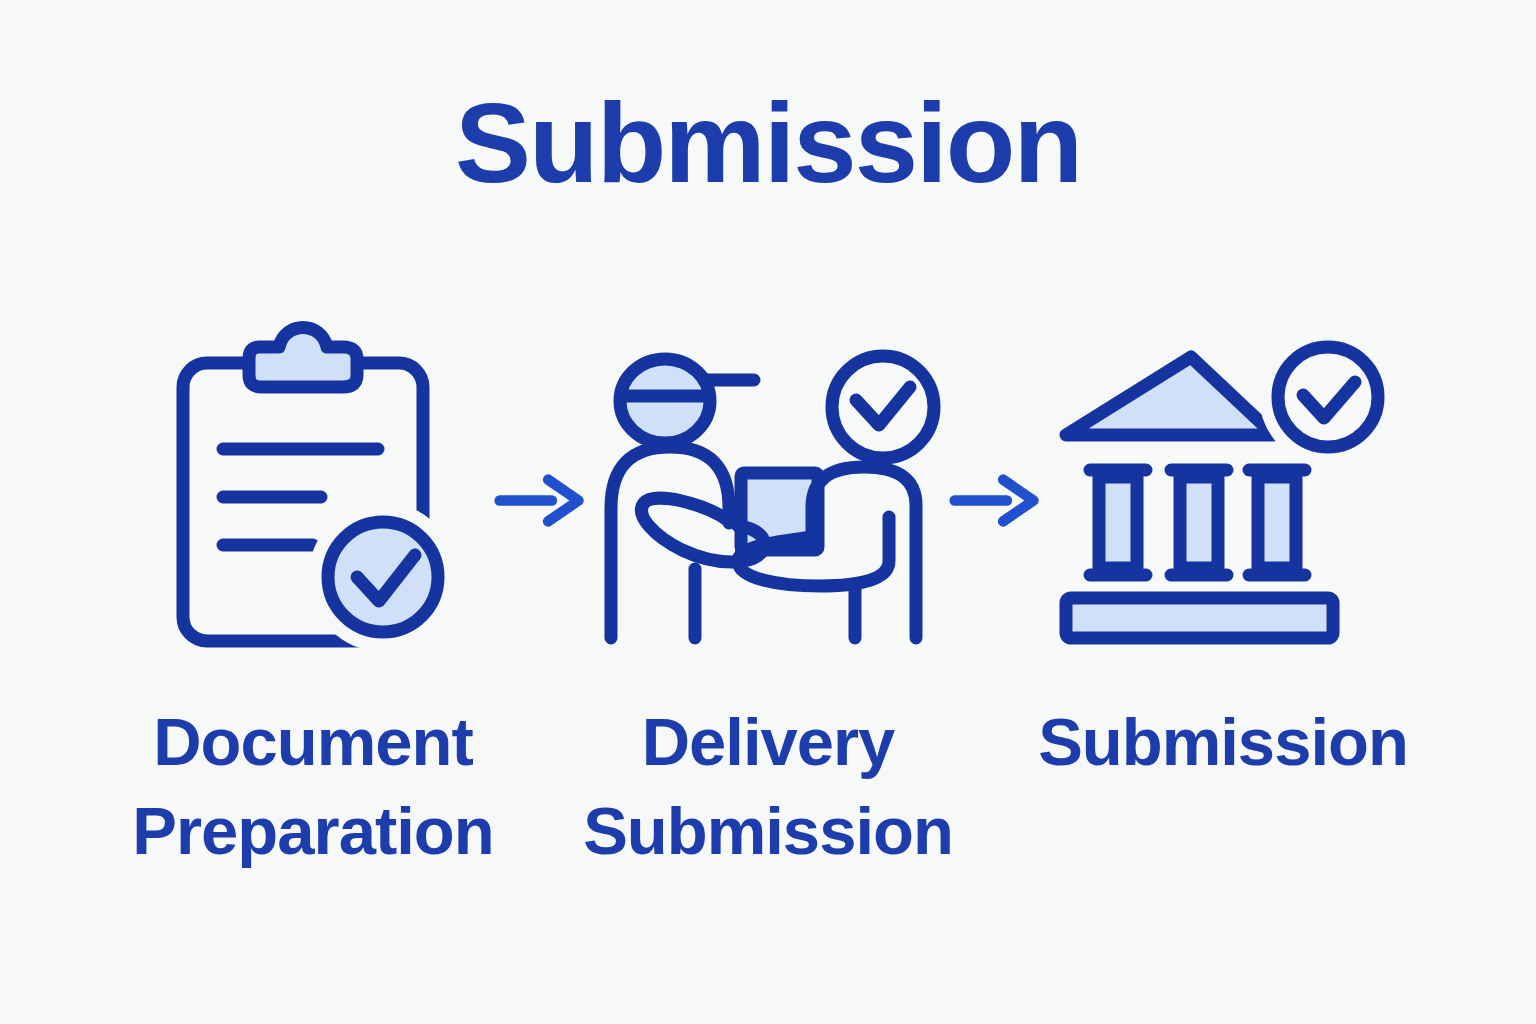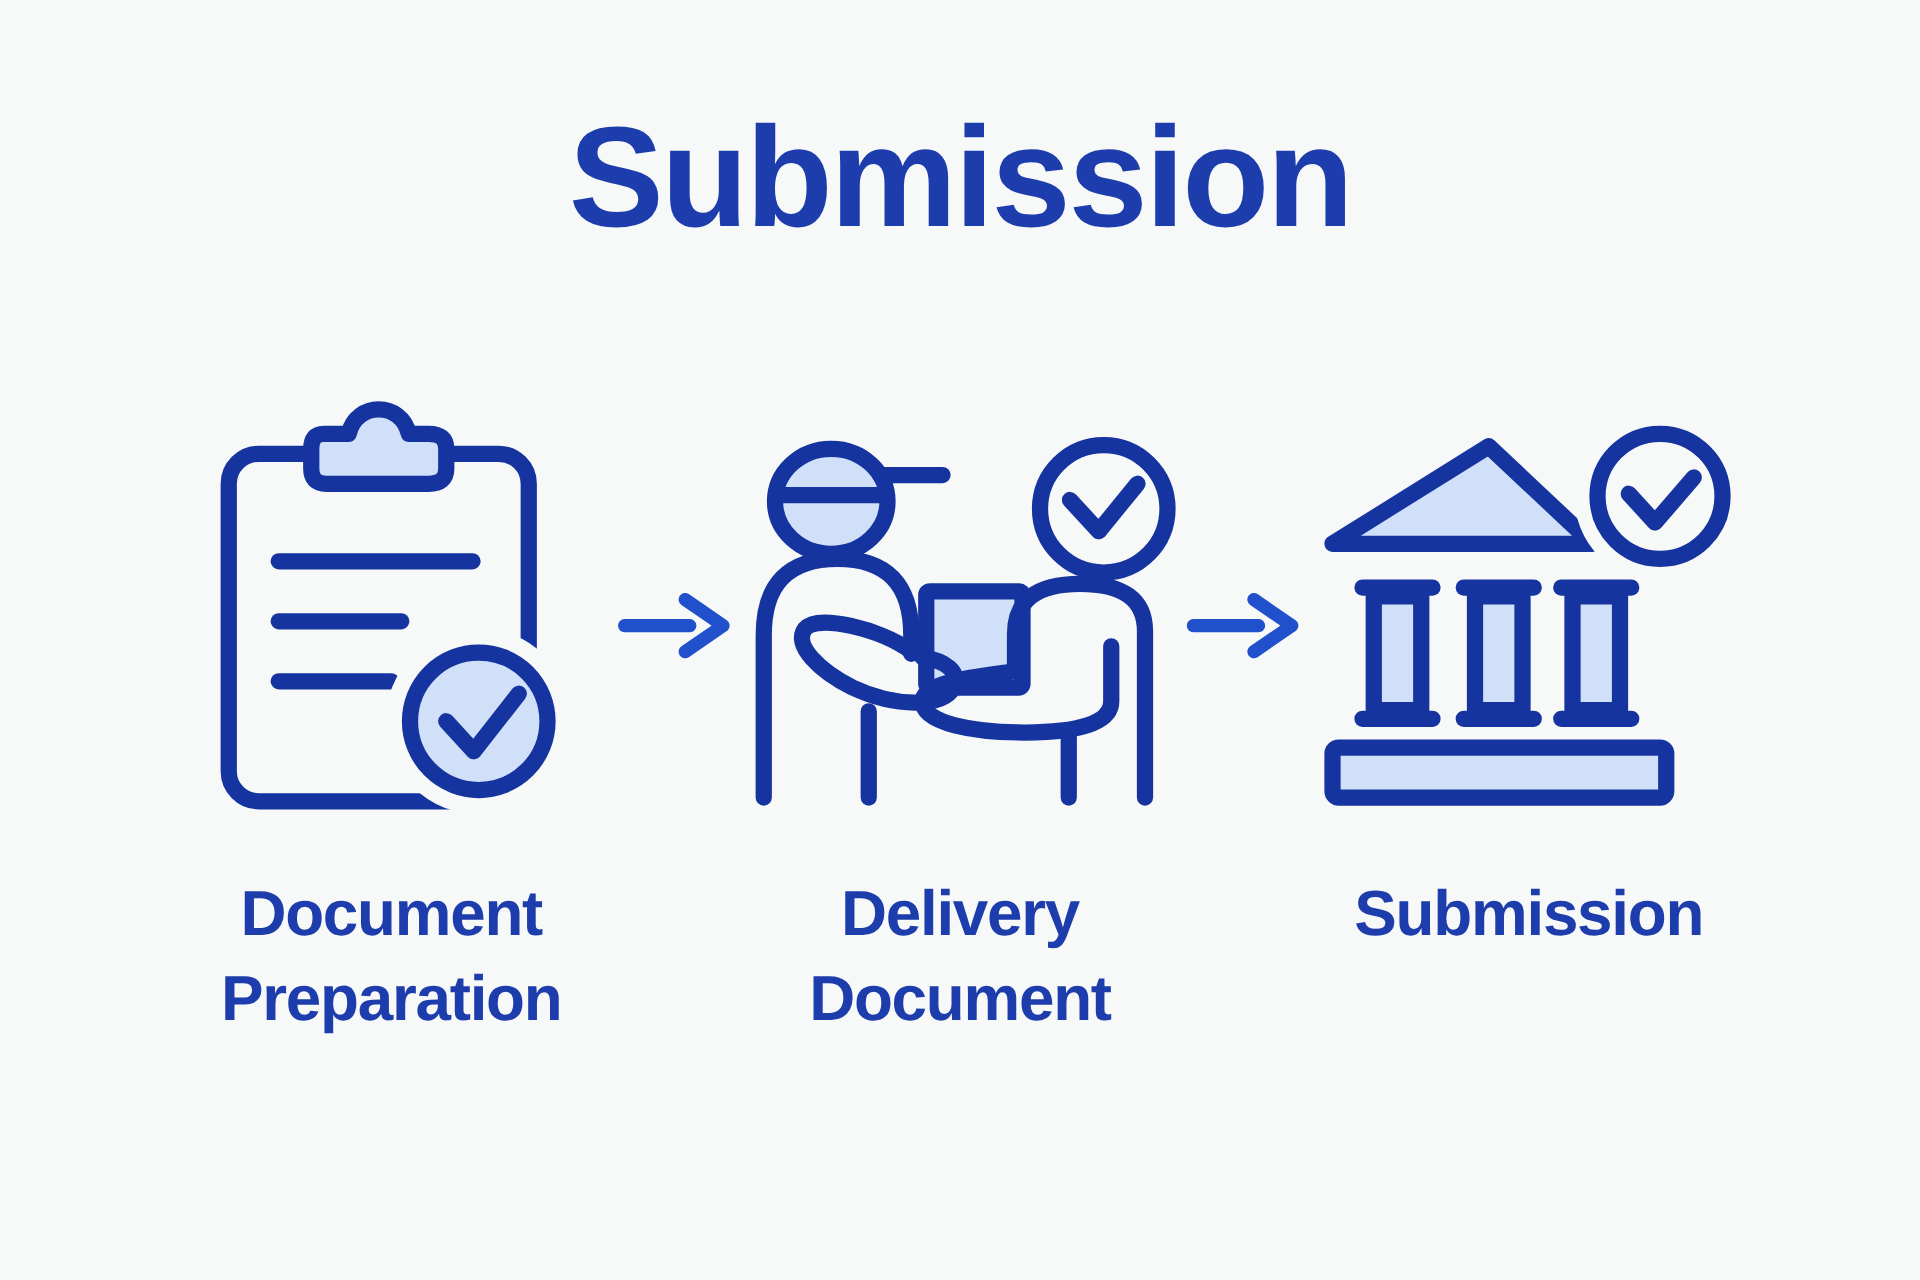--- a/index.html
+++ b/index.html
@@ -35,21 +35,21 @@
   }
   .icon-area{
     height:340px;
     width:100%;
     display:flex;
     align-items:flex-end;
     justify-content:center;
   }
   .step-label{
     margin-top:42px;
-    font-size:51px;
+    font-size:67px;
     font-weight:bold;
     line-height:1.33;
     letter-spacing:-1px;
     text-align:center;
     color:var(--text);
   }
   .arrow-wrap{
     width:95px;
     margin-top:157px;
     flex:0 0 auto;
@@ -114,21 +114,21 @@
 
           <path class="ln" d="M141 176 C116 158 66 146 56 158 C46 171 68 192 94 205 C128 221 166 221 175 205 C181 193 168 183 150 181"></path>
           <line class="ln" x1="107" y1="224" x2="107" y2="293" stroke-width="14"></line>
 
           <path class="ln" d="M328 293 V160 Q328 122 276 122 Q224 122 224 162 V192" stroke-width="14"></path>
 
           <path class="ln" d="M224 192 C196 196 150 200 150 216 C150 234 192 241 232 241 C274 241 301 234 301 216 V172"></path>
           <line class="ln" x1="267" y1="239" x2="267" y2="293" stroke-width="14"></line>
         </svg>
       </div>
-      <div class="step-label">Delivery Document</div>
+      <div class="step-label">Delivery Submission</div>
     </div>
 
     <div class="arrow-wrap">
       <svg width="95" height="57" viewBox="0 0 100 60">
         <line class="arrow-ln" x1="7" y1="30" x2="62" y2="30"></line>
         <polyline class="arrow-ln" points="58,8 90,30 58,52"></polyline>
       </svg>
     </div>
 
     <div class="step">

